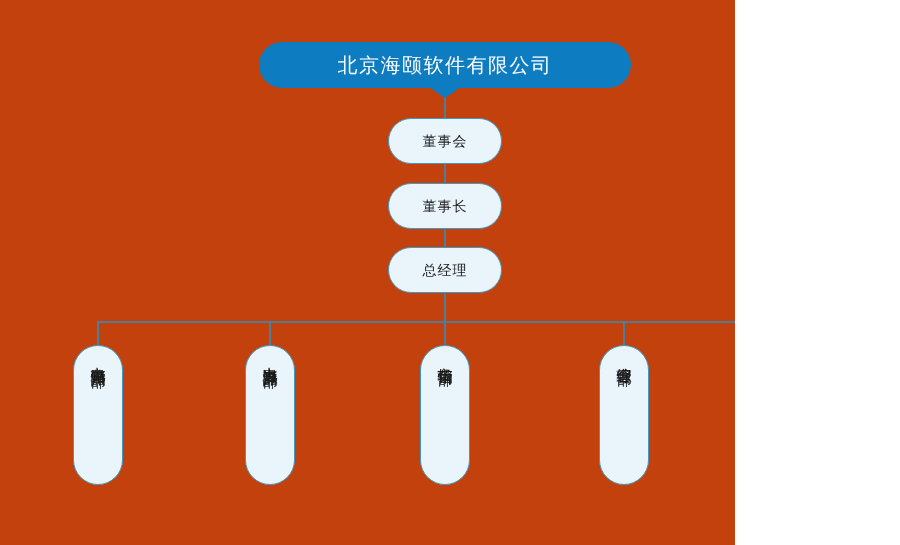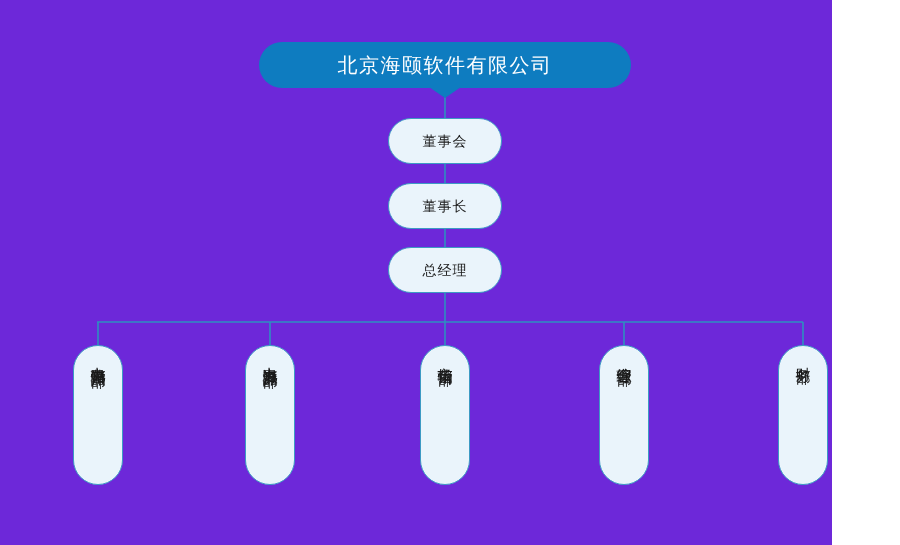--- a/index.html
+++ b/index.html
@@ -2,23 +2,23 @@
 <html><head>
 <meta charset="utf-8">
 <style>
   html, body {
     margin: 0;
     padding: 0;
     background: #ffffff;
   }
   #chart-root {
     position: relative;
-    width: 832px;
+    width: 735px;
     height: 545px;
-    background: #6d28d9;
+    background: #c2410c;
     font-family: "DejaVu Sans", "Liberation Sans", sans-serif;
     overflow: hidden;
   }
   #connectors {
     position: absolute;
     left: 0;
     top: 0;
     width: 900px;
     height: 545px;
   }

